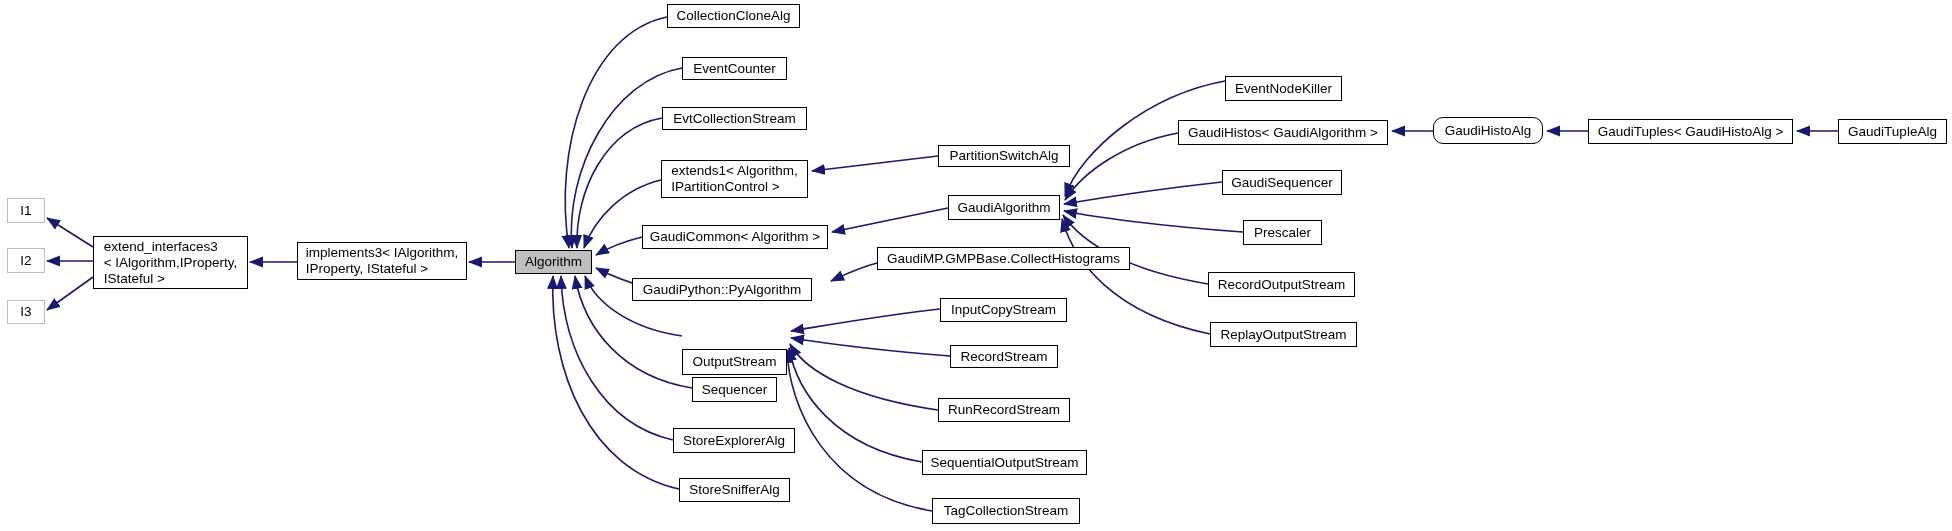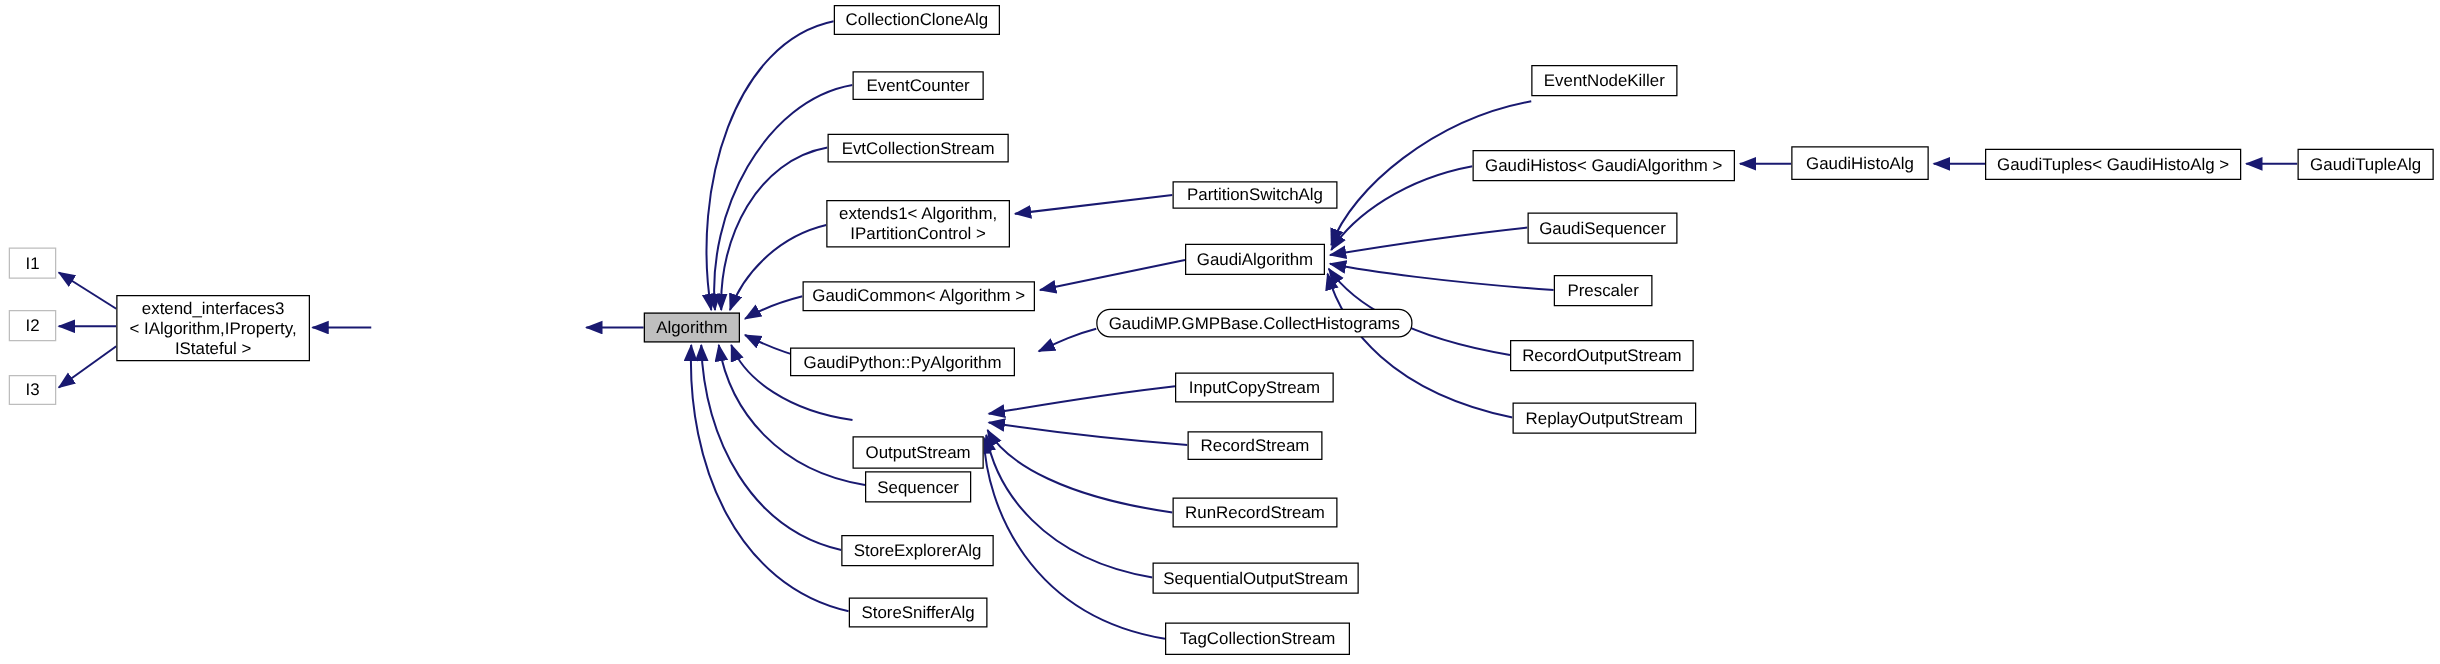--- a/index.html
+++ b/index.html
@@ -15,21 +15,21 @@
     position:absolute;
     box-sizing:border-box;
     background:#ffffff;
     border:1.5px solid #000000;
     color:#000000;
     font-size:13.5px;
     line-height:16px;
     display:flex;
     align-items:center;
     justify-content:center;
-    text-align:center;
+    text-align:left;
     white-space:pre-line;
     cursor:pointer;
   }
   .node.gray{border-color:#bdbdbd;cursor:default;}
   .node.hl{background:#bfbfbf;cursor:default;}
 </style>
 </head>
 <body>
 
 <div class="canvas">
@@ -81,47 +81,49 @@
     </g>
   </svg>
 
   <div class="node gray" style="left:7px;top:198px;width:38px;height:25px;">I1</div>
   <div class="node gray" style="left:7px;top:248px;width:38px;height:25px;">I2</div>
   <div class="node gray" style="left:7px;top:300px;width:38px;height:24px;">I3</div>
 
   <div class="node" style="left:93px;top:236px;width:155px;height:53px;">extend_interfaces3
 &lt; IAlgorithm,IProperty,
 IStateful &gt;</div>
+  <div class="node" style="left:297px;top:242px;width:170px;height:38px;">implements3&lt; IAlgorithm,
+IProperty, IStateful &gt;</div>
   <div class="node hl" style="left:515px;top:250px;width:77px;height:24px;">Algorithm</div>
 
   <div class="node" style="left:667px;top:4px;width:133px;height:24px;">CollectionCloneAlg</div>
   <div class="node" style="left:682px;top:57px;width:105px;height:23px;">EventCounter</div>
   <div class="node" style="left:662px;top:107px;width:145px;height:23px;">EvtCollectionStream</div>
   <div class="node" style="left:661px;top:160px;width:147px;height:38px;">extends1&lt; Algorithm,
 IPartitionControl &gt;</div>
   <div class="node" style="left:642px;top:225px;width:186px;height:24px;">GaudiCommon&lt; Algorithm &gt;</div>
   <div class="node" style="left:632px;top:278px;width:180px;height:23px;">GaudiPython::PyAlgorithm</div>
   <div class="node" style="left:682px;top:325px;width:105px;height:26px;margin-top:24px;">OutputStream</div>
   <div class="node" style="left:692px;top:377px;width:85px;height:25px;">Sequencer</div>
   <div class="node" style="left:673px;top:428px;width:122px;height:25px;">StoreExplorerAlg</div>
   <div class="node" style="left:679px;top:478px;width:111px;height:24px;">StoreSnifferAlg</div>
 
   <div class="node" style="left:938px;top:145px;width:132px;height:22px;">PartitionSwitchAlg</div>
   <div class="node" style="left:948px;top:195px;width:112px;height:25px;">GaudiAlgorithm</div>
-  <div class="node" style="left:877px;top:247px;width:253px;height:23px;border-radius:11px;">GaudiMP.GMPBase.CollectHistograms</div>
+  <div class="node" style="left:877px;top:247px;width:253px;height:23px;">GaudiMP.GMPBase.CollectHistograms</div>
   <div class="node" style="left:940px;top:298px;width:127px;height:24px;">InputCopyStream</div>
   <div class="node" style="left:950px;top:345px;width:108px;height:23px;">RecordStream</div>
   <div class="node" style="left:938px;top:398px;width:132px;height:24px;">RunRecordStream</div>
   <div class="node" style="left:922px;top:450px;width:165px;height:25px;">SequentialOutputStream</div>
   <div class="node" style="left:932px;top:498px;width:148px;height:26px;">TagCollectionStream</div>
 
-  <div class="node" style="left:1225px;top:52px;width:117px;height:25px;">EventNodeKiller</div>
+  <div class="node" style="left:1225px;top:76px;width:117px;height:25px;">EventNodeKiller</div>
   <div class="node" style="left:1178px;top:120px;width:210px;height:25px;">GaudiHistos&lt; GaudiAlgorithm &gt;</div>
   <div class="node" style="left:1222px;top:170px;width:120px;height:25px;">GaudiSequencer</div>
   <div class="node" style="left:1243px;top:220px;width:79px;height:25px;">Prescaler</div>
   <div class="node" style="left:1208px;top:272px;width:147px;height:25px;">RecordOutputStream</div>
   <div class="node" style="left:1210px;top:322px;width:147px;height:25px;">ReplayOutputStream</div>
 
-  <div class="node" style="left:1433px;top:117px;width:110px;height:27px;">GaudiHistoAlg</div>
+  <div class="node" style="left:1433px;top:117px;width:110px;height:27px;border-radius:10px;">GaudiHistoAlg</div>
   <div class="node" style="left:1588px;top:119px;width:205px;height:25px;">GaudiTuples&lt; GaudiHistoAlg &gt;</div>
   <div class="node" style="left:1838px;top:119px;width:109px;height:25px;">GaudiTupleAlg</div>
 
 </div>
 
 </body></html>

